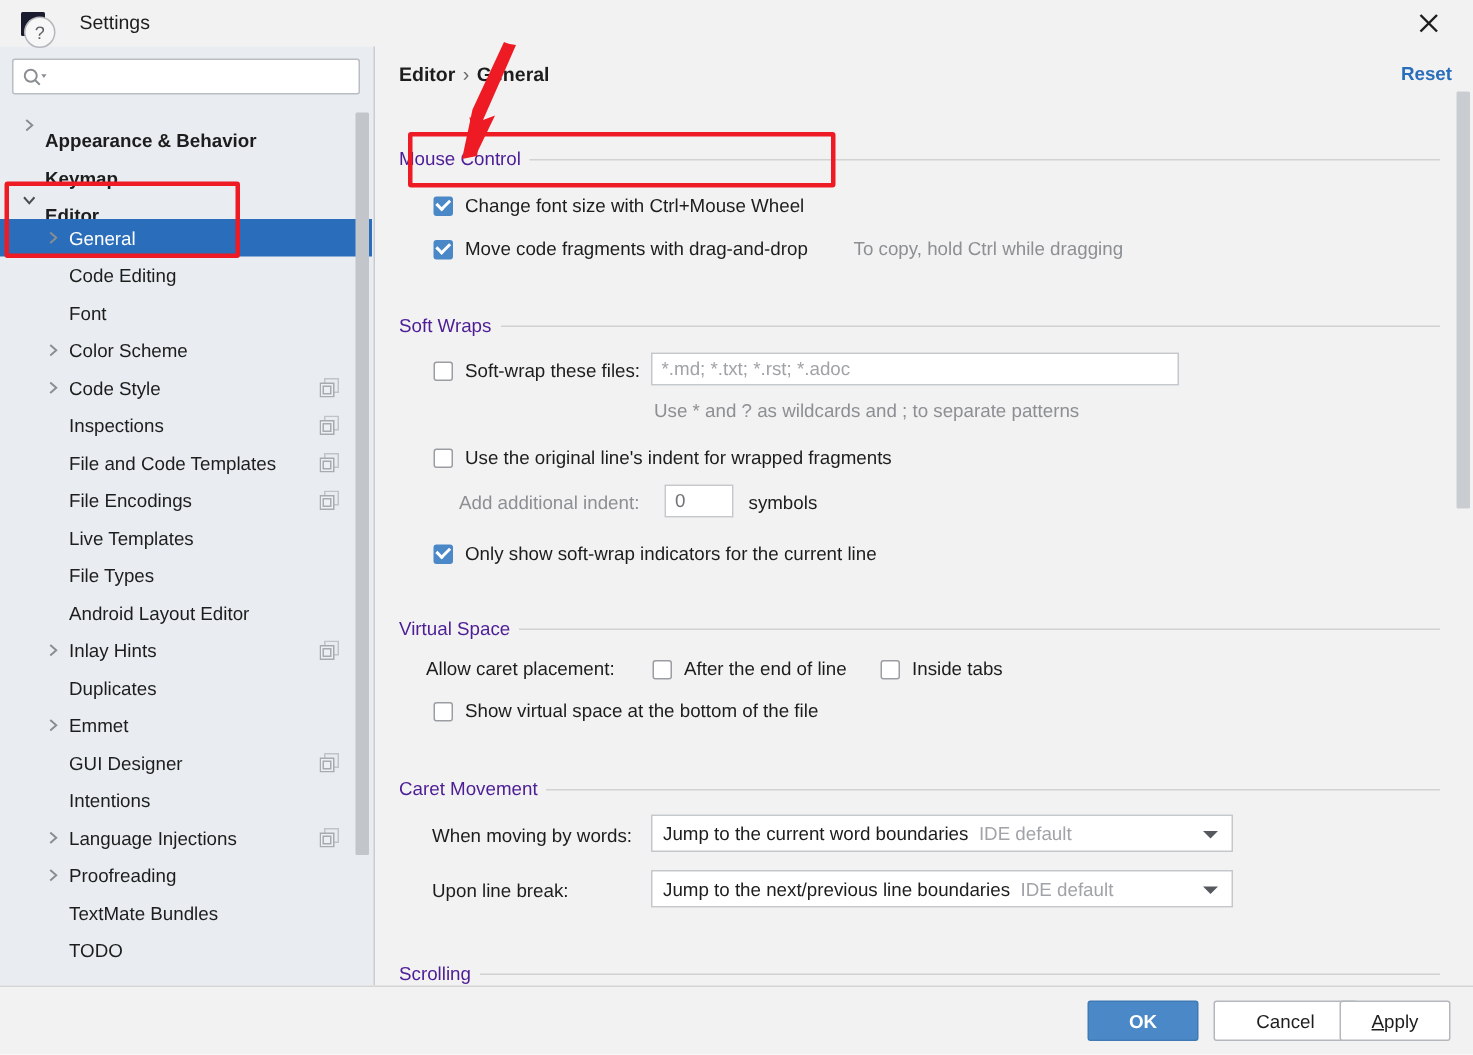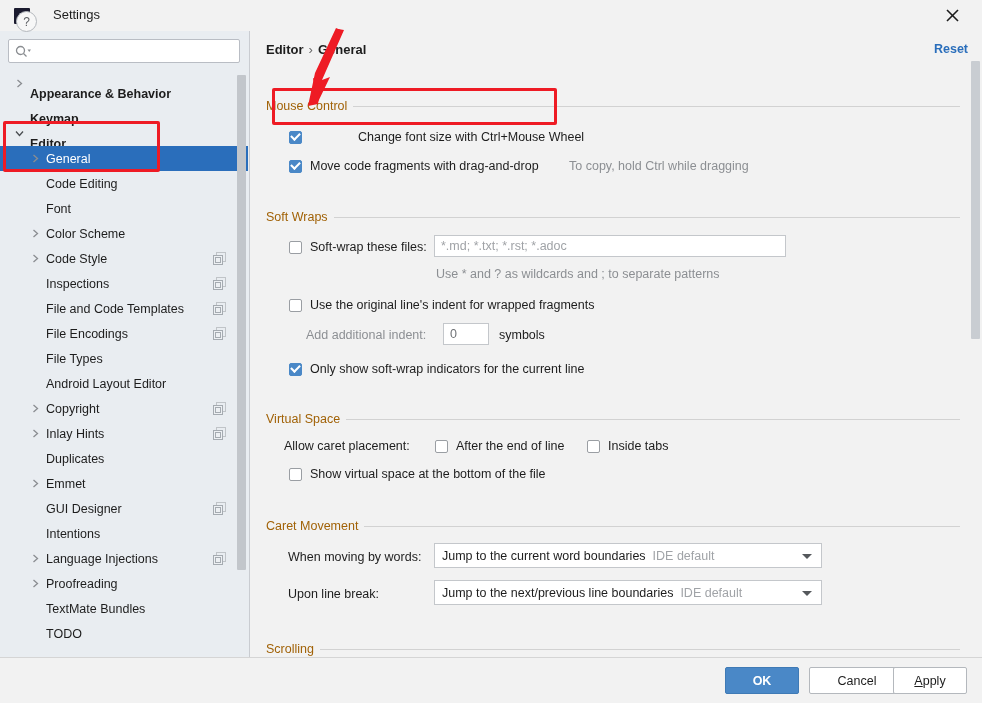--- a/index.html
+++ b/index.html
@@ -124,21 +124,21 @@
   .reset-link {
     position: absolute; right: 14px; top: 11px;
     font-size: 12.5px; color: #2a6ebb; cursor: pointer;
     font-weight: bold;
   }
 
   .content { position: absolute; left: 0; top: 34px; width: 714px; height: 592px; }
 
   .section-title {
     position: absolute;
-    font-size: 12.5px; color: #a16207;
+    font-size: 12.5px; color: #4c1d95;
     background: #f2f2f2;
     padding-right: 6px;
     z-index: 2;
   }
   .section-rule {
     position: absolute;
     height: 1px; background: #d2d2d2;
     z-index: 1;
   }
 
@@ -361,37 +361,27 @@
         </div>
         <div class="tree-item d1">
           <span class="label">File Encodings</span>
           <span class="copy-icon"><svg width="13" height="13" viewBox="0 0 13 13">
               <rect x="3.5" y="0.5" width="9" height="9" fill="none" stroke="#b9bdc2" stroke-width="1"></rect>
               <rect x="0.5" y="3.5" width="9" height="9" fill="#eef1f4" stroke="#9aa0a6" stroke-width="1"></rect>
               <rect x="2.5" y="5.5" width="5" height="5" fill="none" stroke="#9aa0a6" stroke-width="1"></rect>
             </svg></span>
         </div>
         <div class="tree-item d1">
+          <span class="label">Live Templates</span>
+        </div>
+        <div class="tree-item d1">
           <span class="label">File Types</span>
         </div>
         <div class="tree-item d1">
           <span class="label">Android Layout Editor</span>
-        </div>
-        <div class="tree-item d1">
-          <span class="arrow">
-            <svg width="9" height="9" viewBox="0 0 9 9">
-              <path d="M2.5 1 L6.5 4.5 L2.5 8" fill="none" stroke="#8a8d91" stroke-width="1.3"></path>
-            </svg>
-          </span>
-          <span class="label">Copyright</span>
-          <span class="copy-icon"><svg width="13" height="13" viewBox="0 0 13 13">
-              <rect x="3.5" y="0.5" width="9" height="9" fill="none" stroke="#b9bdc2" stroke-width="1"></rect>
-              <rect x="0.5" y="3.5" width="9" height="9" fill="#eef1f4" stroke="#9aa0a6" stroke-width="1"></rect>
-              <rect x="2.5" y="5.5" width="5" height="5" fill="none" stroke="#9aa0a6" stroke-width="1"></rect>
-            </svg></span>
         </div>
         <div class="tree-item d1">
           <span class="arrow">
             <svg width="9" height="9" viewBox="0 0 9 9">
               <path d="M2.5 1 L6.5 4.5 L2.5 8" fill="none" stroke="#8a8d91" stroke-width="1.3"></path>
             </svg>
           </span>
           <span class="label">Inlay Hints</span>
           <span class="copy-icon"><svg width="13" height="13" viewBox="0 0 13 13">
               <rect x="3.5" y="0.5" width="9" height="9" fill="none" stroke="#b9bdc2" stroke-width="1"></rect>
@@ -461,21 +451,21 @@
       <span>Editor</span><span class="sep">›</span><span>General</span>
     </div>
 
     <div class="reset-link">Reset</div>
 
     <div class="content">
 
       <div class="section-title" style="left:15px; top:34px;">Mouse Control</div>
       <div class="section-rule" style="left:15px; top:41px; width:694px;"></div>
 
-      <div class="row" style="left:38px; top:65px;gap:48px;">
+      <div class="row" style="left:38px; top:65px;">
         <span class="cb checked"></span>
         <span class="cb-label">Change font size with Ctrl+Mouse Wheel</span>
       </div>
 
       <div class="row" style="left:38px; top:94px;">
         <span class="cb checked"></span>
         <span class="cb-label">Move code fragments with drag-and-drop</span>
       </div>
       <div class="row" style="left:318px; top:94px;">
         <span class="hint">To copy, hold Ctrl while dragging</span>

